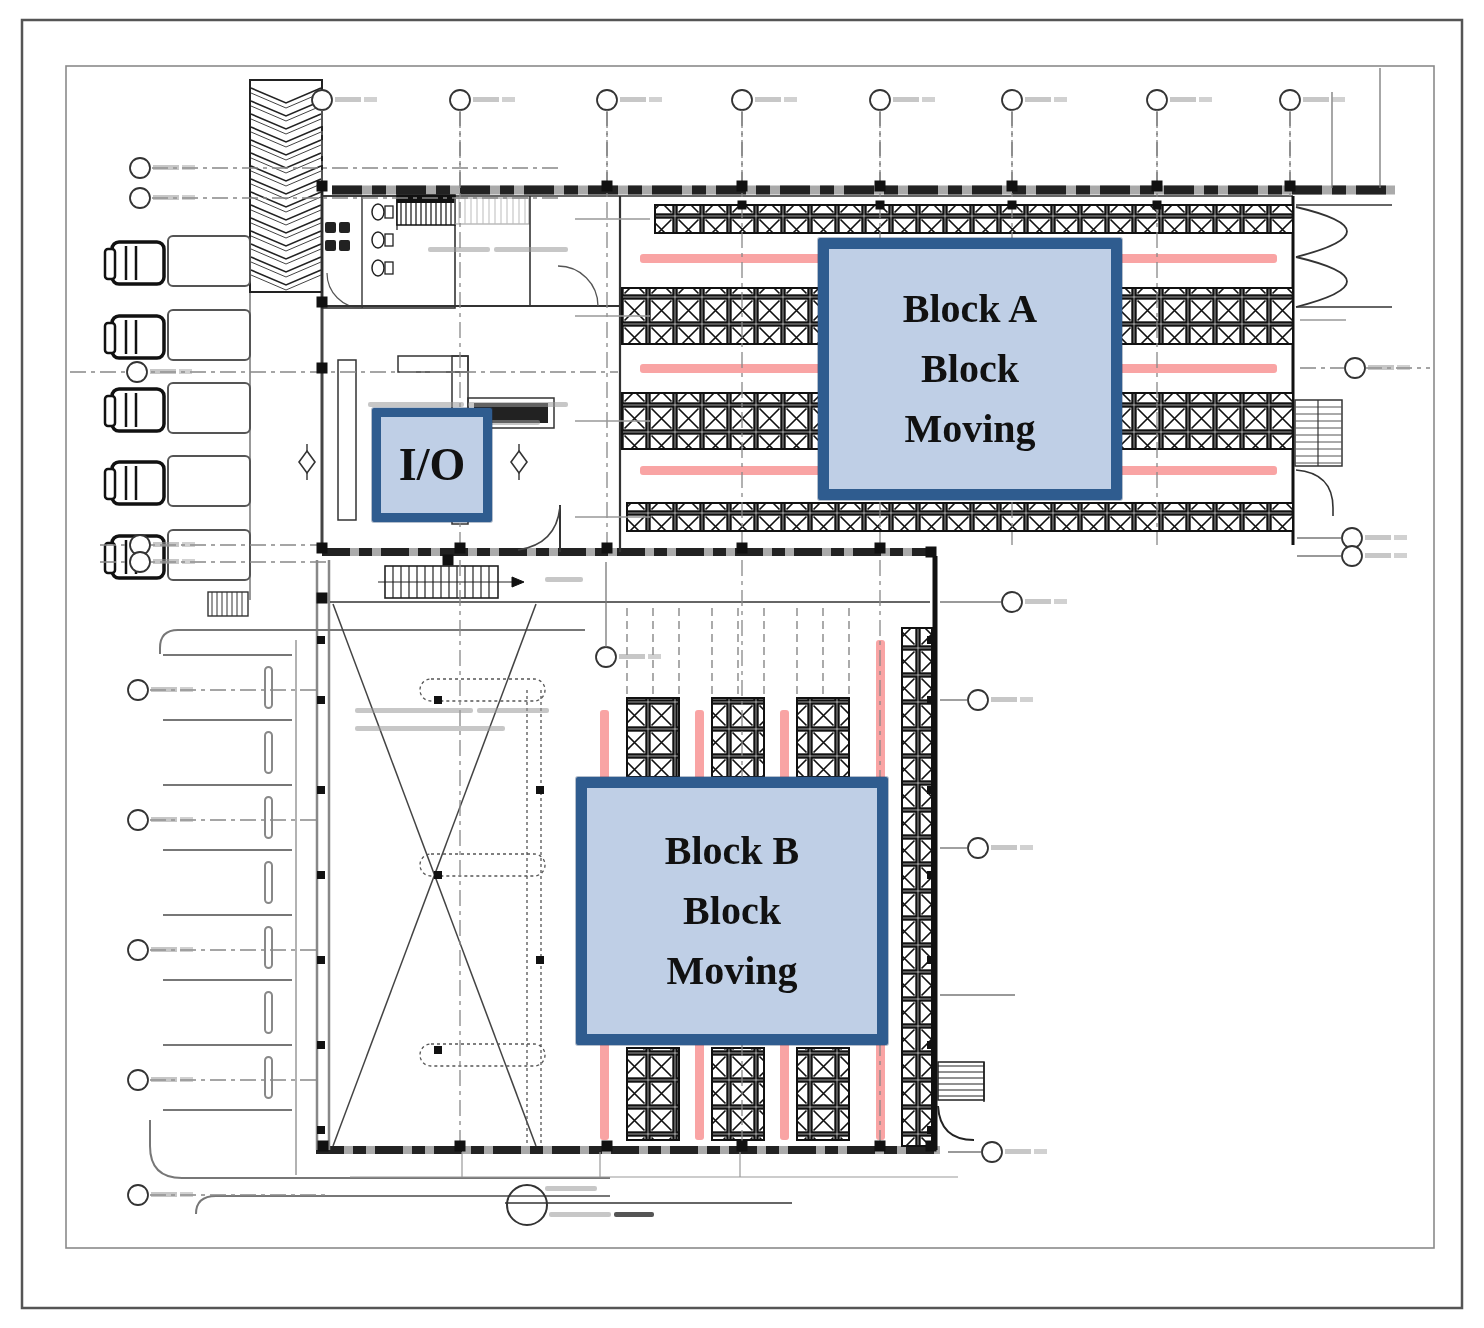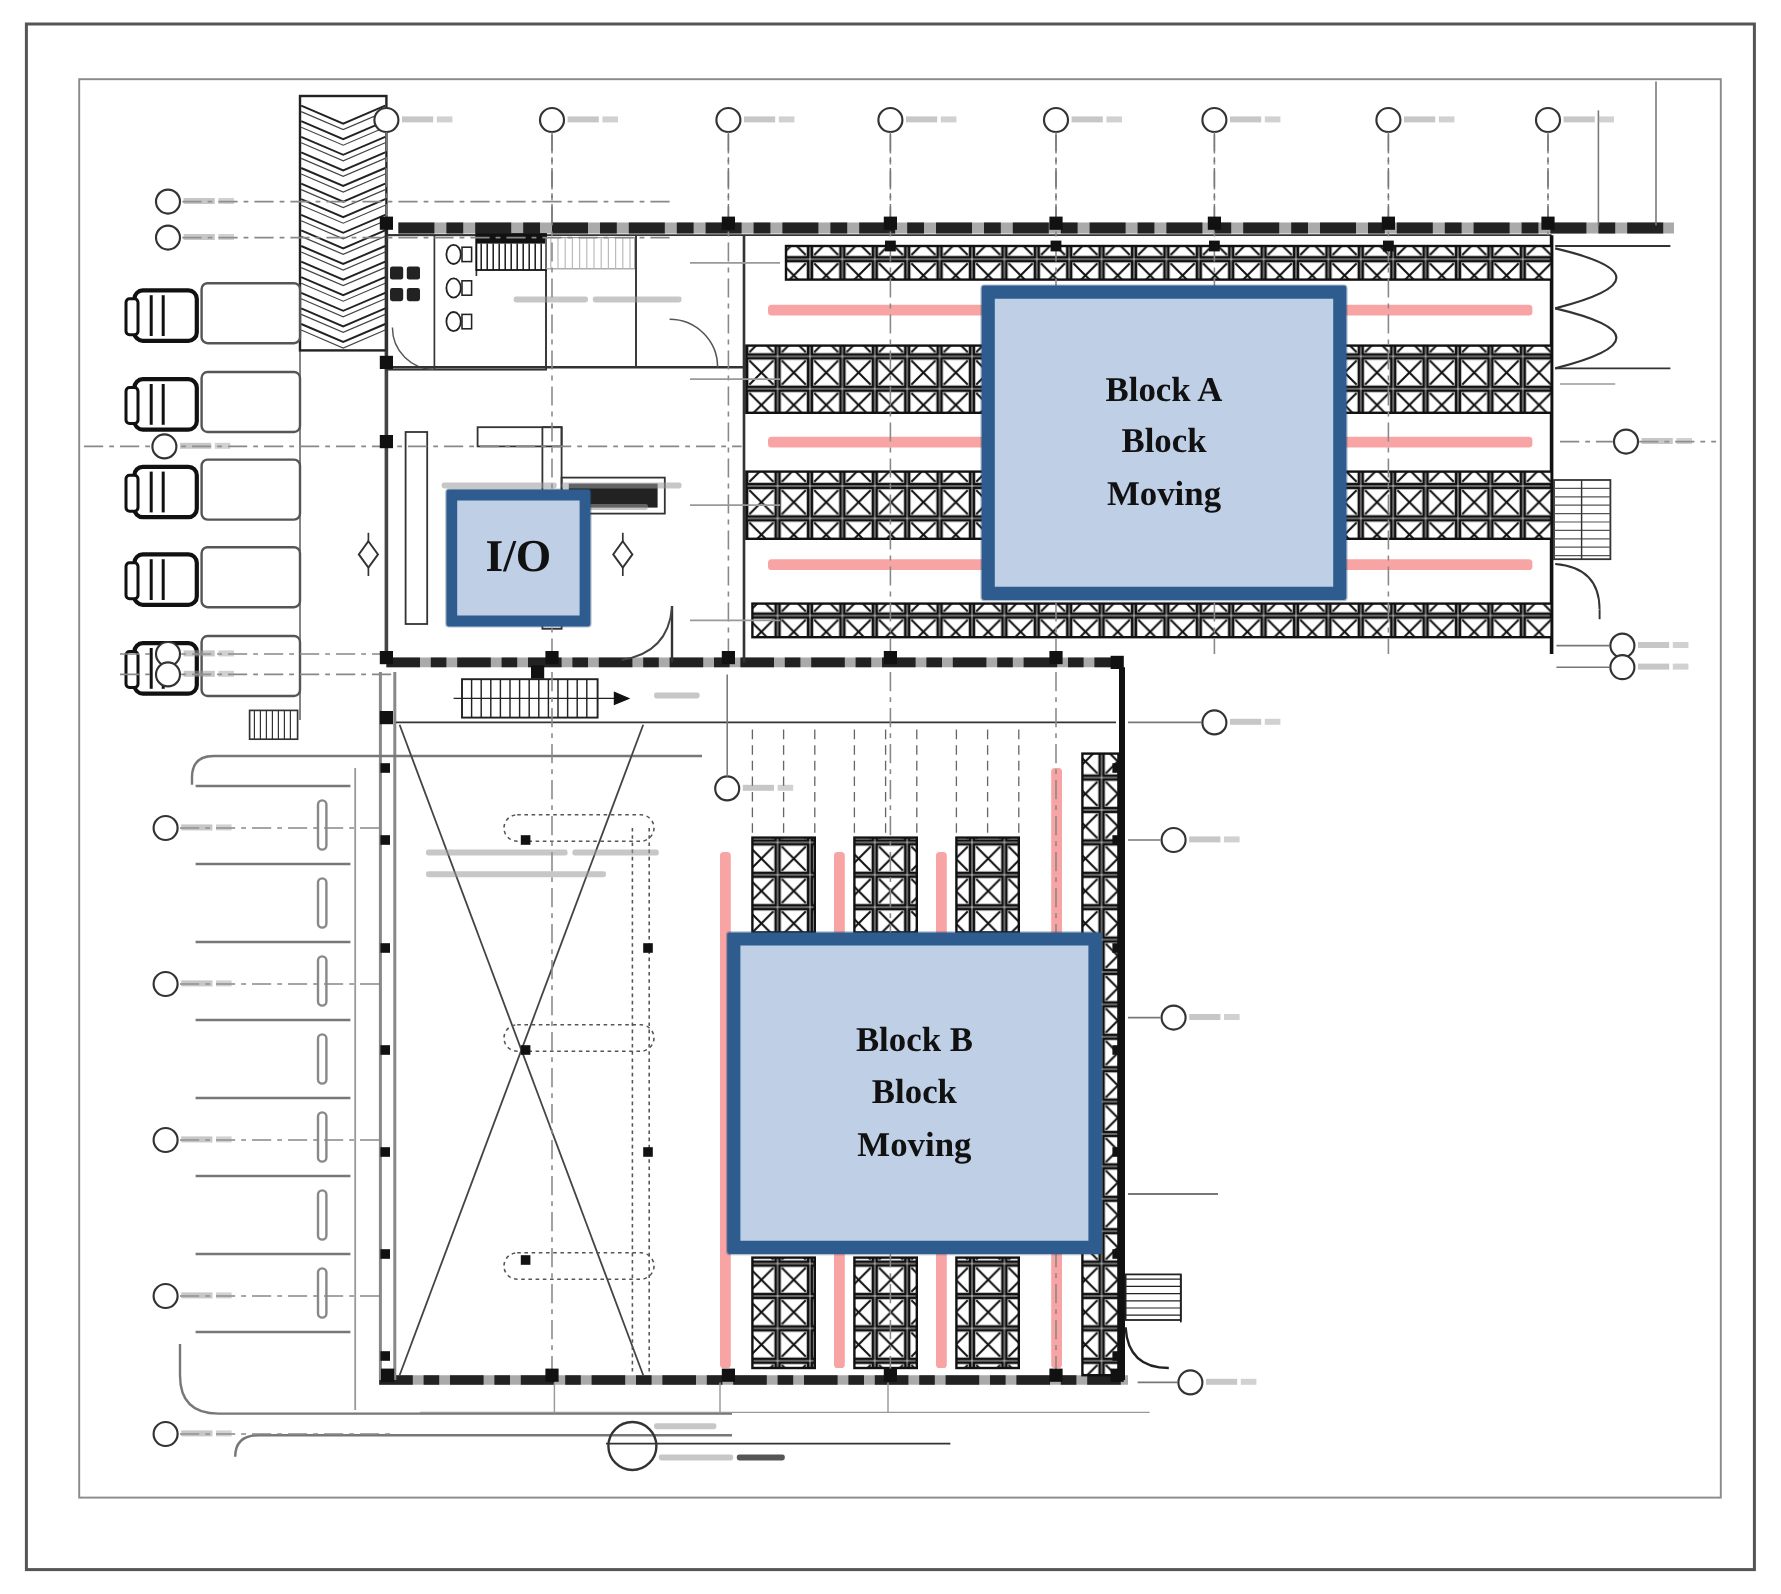--- a/index.html
+++ b/index.html
@@ -10,23 +10,23 @@
   svg{position:absolute;left:0;top:0;}
   .plan-label{
     position:absolute;z-index:5;
     background:var(--label-fill,#BFCFE6);
     border:11px solid var(--label-border,#2F5C8F);
     display:flex;flex-direction:column;align-items:center;justify-content:center;
     color:#111;font-weight:bold;text-align:center;
     box-sizing:border-box;border-radius:2px;
     box-shadow:0 0 0 1px rgba(40,70,110,.35);
   }
-  .plan-label .ln{font-size:29px;line-height:1.5;}
+  .plan-label .ln{font-size:40px;line-height:1.5;}
   #io-label{border-width:9px;}
-  #io-label .ln{font-size:38px;line-height:1.1;}
+  #io-label .ln{font-size:46px;line-height:1.1;}
   .pinkline{fill:var(--aisle,#F9A4A4);}
 </style>
 </head>
 <body>
 
 <div class="canvas">
 
 <svg width="1484" height="1328" viewBox="0 0 1484 1328">
   <defs>
     <pattern id="rx" patternUnits="userSpaceOnUse" width="27" height="27">
@@ -469,21 +469,21 @@
         <line x1="519" y1="473" x2="519" y2="480" stroke="#333" stroke-width="1.4" fill="none"></line>
       </g>
 </svg>
 
 <div class="plan-label" id="blockA-label" style="left:818px;top:238px;width:304px;height:262px;">
   <div class="ln">Block A</div>
   <div class="ln">Block</div>
   <div class="ln">Moving</div>
 </div>
 
-<div class="plan-label" id="blockB-label" style="left:606px;top:777px;width:312px;height:268px;">
+<div class="plan-label" id="blockB-label" style="left:576px;top:777px;width:312px;height:268px;">
   <div class="ln">Block B</div>
   <div class="ln">Block</div>
   <div class="ln">Moving</div>
 </div>
 
 <div class="plan-label" id="io-label" style="left:372px;top:408px;width:120px;height:114px;">
   <div class="ln">I/O</div>
 </div>
 
 </div>

